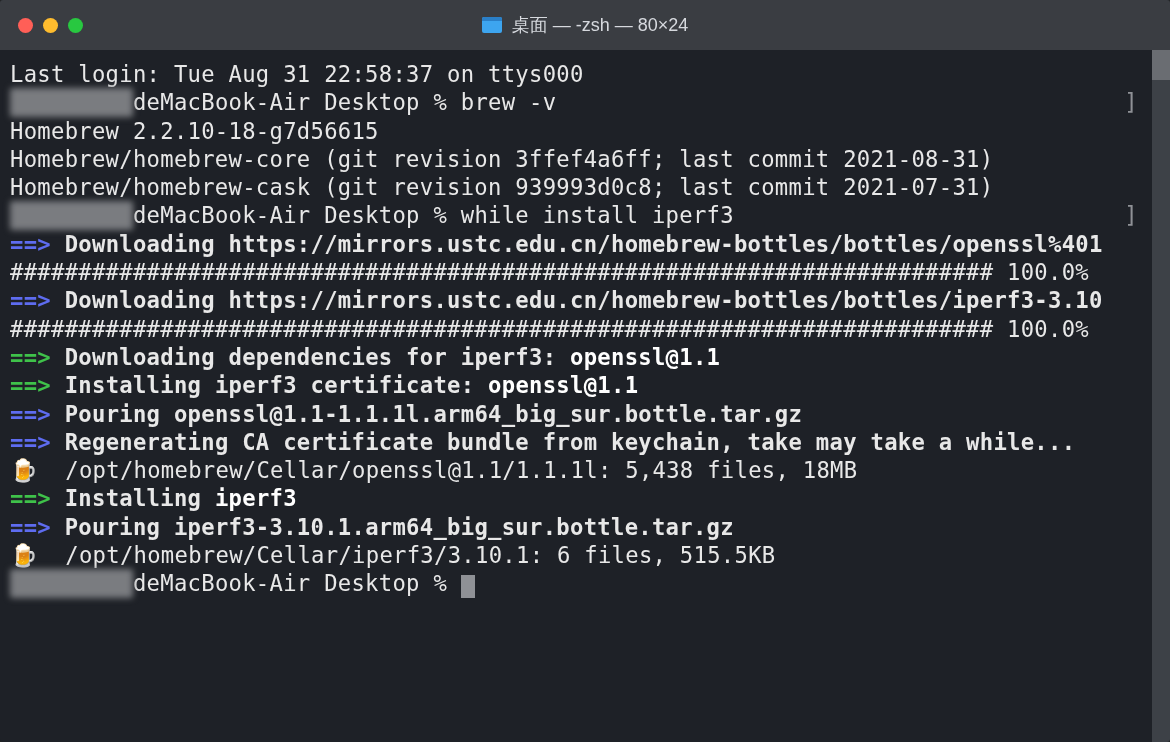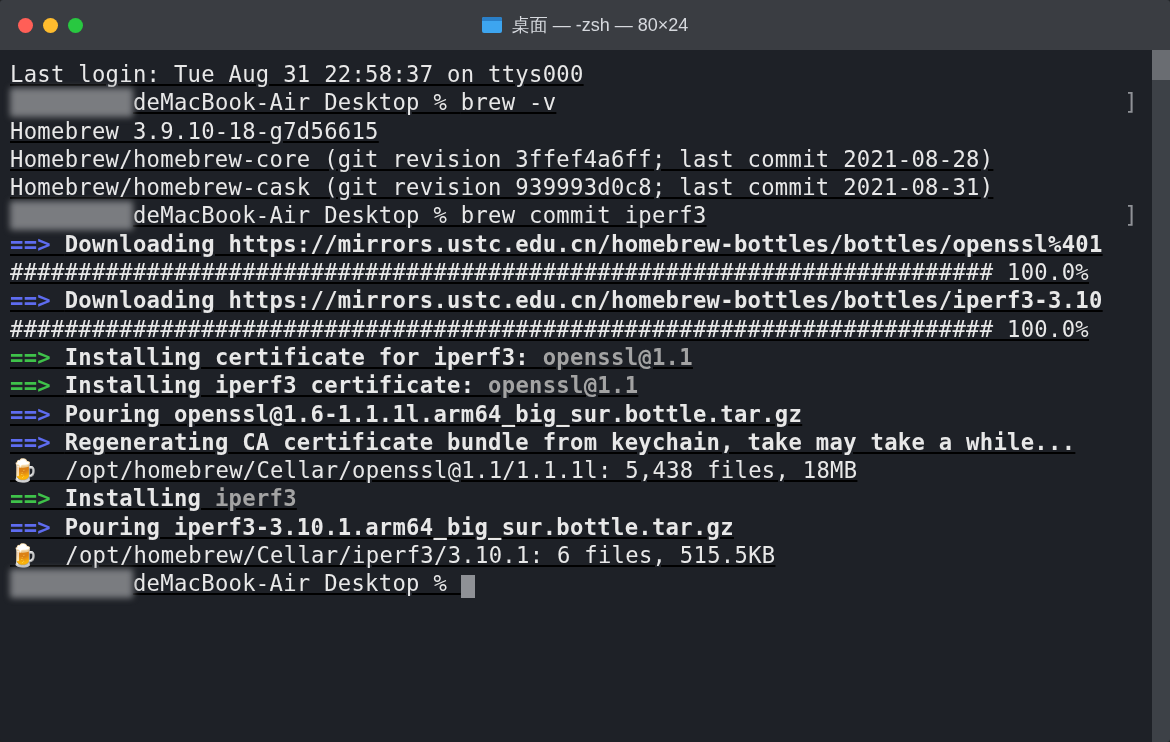--- a/index.html
+++ b/index.html
@@ -70,21 +70,20 @@
       top:0;left:0;right:0;height:4px;
       background:#2a7fc7;
       border-radius:2px 2px 0 0;
     }
     .terminal-body {
       flex: 1;
       background: #1e2127;
       padding: 10px 10px 10px 10px;
       display: flex;
       position: relative;
-      text-decoration: underline;
     }
     .terminal-text {
       color: #e8e8e8;
       font-size: 22.2px;
       line-height: 28.3px;
       white-space: pre;
       font-weight: 400;
       letter-spacing: 0.3px;
       flex:1;
     }
@@ -100,21 +99,21 @@
       position:absolute;
       top:0;
       right:0;
       width:18px;
       height:30px;
       background:#6a6d72;
     }
     .bold { font-weight: 700; }
     .arrow-blue   { color: #5e6cf0; font-weight: 700; }
     .arrow-green  { color: #3fc24a; font-weight: 700; }
-    .green-text   { color: #a3a3a3; font-weight: 700; text-align: center; }
+    .green-text   { color: #ffffff; font-weight: 700; text-align: center; }
     .redacted {
       display: inline-block;
       background: #7a7c80;
       filter: blur(3px);
       color: transparent;
       border-radius: 2px;
       vertical-align: baseline;
     }
     .cursor-block {
       display: inline-block;
@@ -139,31 +138,31 @@
     </div>
     <div class="title-content">
       <span class="title-icon"></span>
       <span>桌面 — -zsh — 80×24</span>
     </div>
   </div>
 
   <div class="terminal-body">
 <div class="terminal-text"><span>Last login: Tue Aug 31 22:58:37 on ttys000</span>
 <span class="redacted">XXXXXXXXX</span><span>deMacBook-Air Desktop % </span><span>brew -v</span><span style="float:right;margin-right:22px" class="bracket">]</span>
-<span>Homebrew 3.9.10-18-g7d56615</span>
-<span>Homebrew/homebrew-core (git revision 3ffef4a6ff; last commit 2021-08-28)</span>
-<span>Homebrew/homebrew-cask (git revision 939993d0c8; last commit 2021-08-31)</span>
-<span class="redacted">XXXXXXXXX</span><span>deMacBook-Air Desktop % </span><span>brew commit iperf3</span><span style="float:right;margin-right:22px" class="bracket">]</span>
+<span>Homebrew 2.2.10-18-g7d56615</span>
+<span>Homebrew/homebrew-core (git revision 3ffef4a6ff; last commit 2021-08-31)</span>
+<span>Homebrew/homebrew-cask (git revision 939993d0c8; last commit 2021-07-31)</span>
+<span class="redacted">XXXXXXXXX</span><span>deMacBook-Air Desktop % </span><span>while install iperf3</span><span style="float:right;margin-right:22px" class="bracket">]</span>
 <span class="arrow-blue">==&gt;</span> <span class="bold">Downloading https://mirrors.ustc.edu.cn/homebrew-bottles/bottles/openssl%401</span>
 <span>######################################################################## 100.0%</span>
 <span class="arrow-blue">==&gt;</span> <span class="bold">Downloading https://mirrors.ustc.edu.cn/homebrew-bottles/bottles/iperf3-3.10</span>
 <span>######################################################################## 100.0%</span>
-<span class="arrow-green">==&gt;</span> <span class="bold">Installing certificate for iperf3: </span><span class="green-text">openssl@1.1</span>
+<span class="arrow-green">==&gt;</span> <span class="bold">Downloading dependencies for iperf3: </span><span class="green-text">openssl@1.1</span>
 <span class="arrow-green">==&gt;</span> <span class="bold">Installing iperf3 certificate: </span><span class="green-text">openssl@1.1</span>
-<span class="arrow-blue">==&gt;</span> <span class="bold">Pouring openssl@1.6-1.1.1l.arm64_big_sur.bottle.tar.gz</span>
+<span class="arrow-blue">==&gt;</span> <span class="bold">Pouring openssl@1.1-1.1.1l.arm64_big_sur.bottle.tar.gz</span>
 <span class="arrow-blue">==&gt;</span> <span class="bold">Regenerating CA certificate bundle from keychain, take may take a while...</span>
 <span>🍺</span><span>  /opt/homebrew/Cellar/openssl@1.1/1.1.1l: 5,438 files, 18MB</span>
 <span class="arrow-green">==&gt;</span> <span class="bold">Installing </span><span class="green-text">iperf3</span>
 <span class="arrow-blue">==&gt;</span> <span class="bold">Pouring iperf3-3.10.1.arm64_big_sur.bottle.tar.gz</span>
 <span>🍺</span><span>  /opt/homebrew/Cellar/iperf3/3.10.1: 6 files, 515.5KB</span>
 <span class="redacted">XXXXXXXXX</span><span>deMacBook-Air Desktop % </span><span class="cursor-block"></span></div>
     <div class="scrollbar-track">
       <div class="scrollbar-thumb"></div>
     </div>
   </div>

